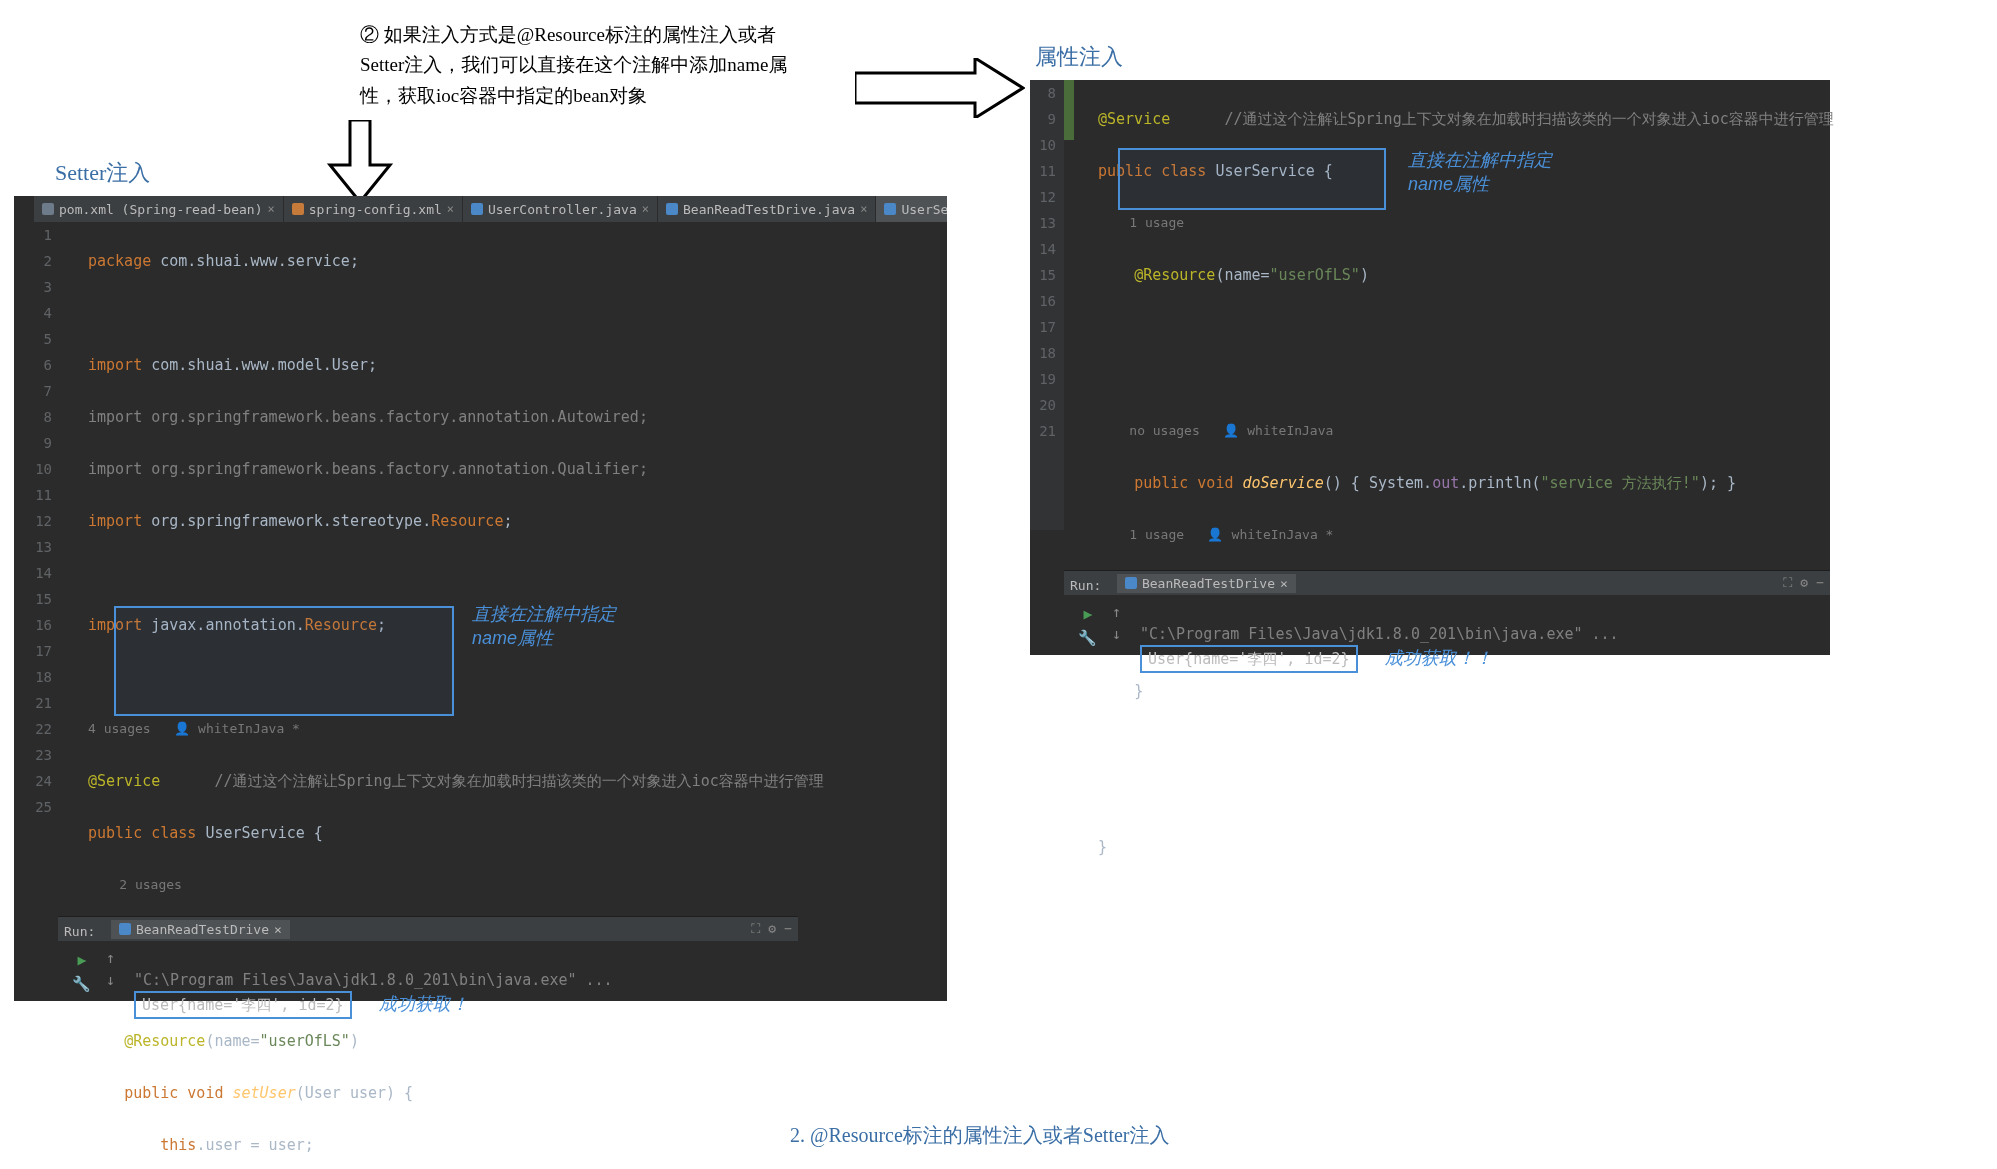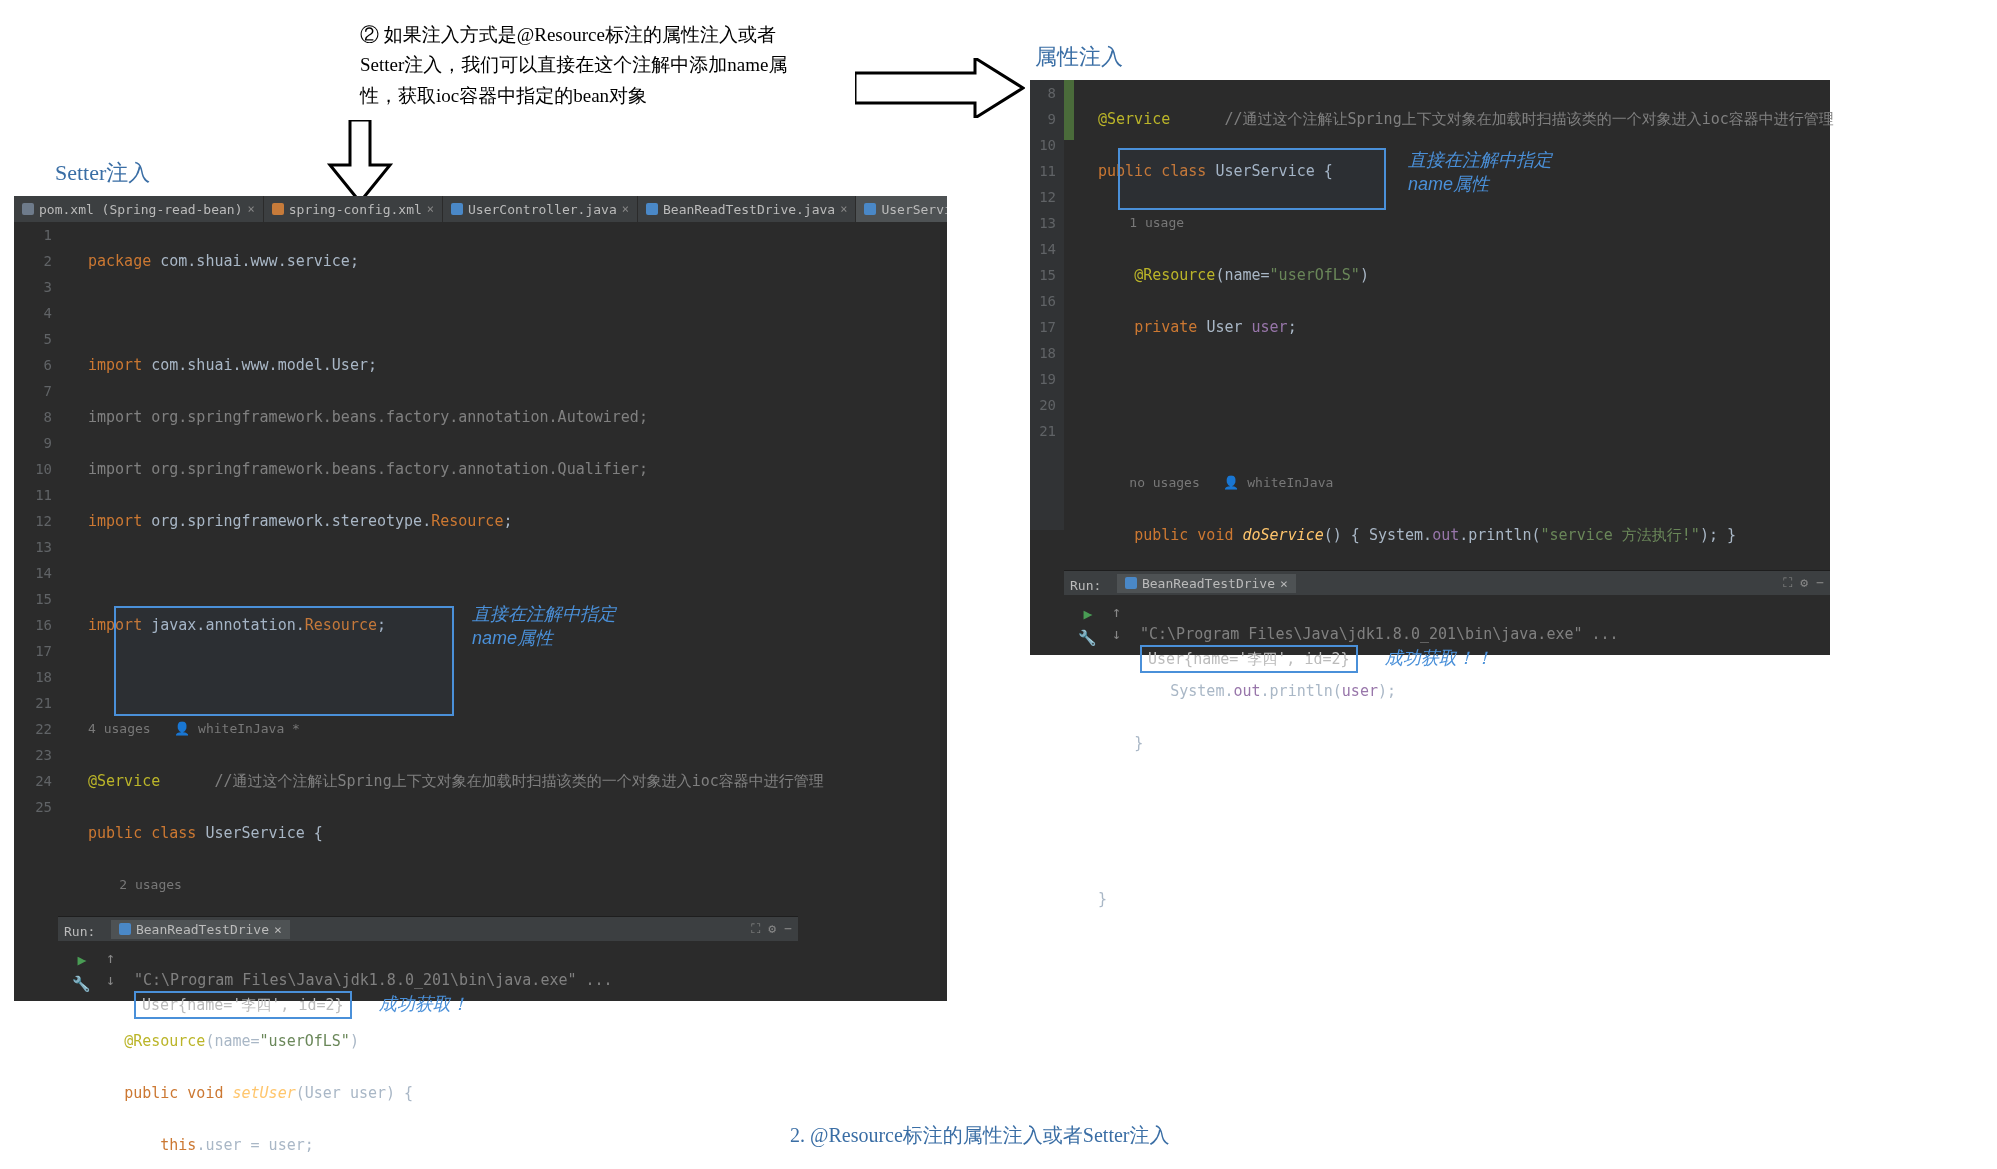--- a/index.html
+++ b/index.html
@@ -4,21 +4,21 @@
 <style>
 * { margin: 0; padding: 0; box-sizing: border-box; }
 body { background: #fff; font-family: Consolas, monospace; width: 1997px; height: 1169px; position: relative; }
 .section-label { font-family: "Comic Sans MS", cursive; color: #3a6ea5; font-size: 22px; position: absolute; }
 .annotation { font-family: "SimSun", "Microsoft YaHei", serif; font-size: 19px; color: #000; position: absolute; line-height: 1.6; }
 .hint { font-family: Liberation Sans, sans-serif; color: #4a90d9; font-size: 18px; position: absolute; font-style: italic; }
 .bottom-caption { font-family: "Comic Sans MS", cursive; color: #3a6ea5; font-size: 20px; position: absolute; }
 .arrow-down { position: absolute; }
 .arrow-right { position: absolute; }
 .ide-pane { position: absolute; background: #2b2b2b; color: #a9b7c6; font-size: 15px; }
-.tabs { display: flex; background: #3c3f41; height: 26px; align-items: center; font-size: 13px; overflow: hidden; }
+.tabs { display: flex; background: #3c3f41; height: 26px; align-items: center; font-size: 13px; overflow: hidden; margin-left: 20px; }
 .tab { display: flex; align-items: center; padding: 0 8px; gap: 5px; color: #bbb; border-right: 1px solid #2b2b2b; height: 100%; white-space: nowrap; }
 .tab.active { background: #4e5254; }
 .tab .close { color: #888; font-size: 12px; }
 .tab-icon { width: 12px; height: 12px; border-radius: 2px; display: inline-block; }
 .ic-m { background: #6e7b8b; }
 .ic-x { background: #c77b3a; }
 .ic-j { background: #4a88c7; }
 .gutter { position: absolute; left: 0; top: 26px; width: 48px; color: #606366; text-align: right; padding-right: 10px; line-height: 26px; font-size: 14px; }
 .code { position: absolute; left: 74px; top: 26px; line-height: 26px; white-space: pre; }
 .right-code { position: absolute; left: 48px; top: 0; line-height: 26px; white-space: pre; }
@@ -207,21 +207,20 @@
       <div>20</div>
       <div>21</div>
   </div>
   <div style="position:absolute;left:34px;top:0;width:10px;height:60px;background:#4a6b3a;"></div>
 
   <div class="right-code" style="left:68px;">
 <div><span class="ann">@Service</span>      <span class="comment">//通过这个注解让Spring上下文对象在加载时扫描该类的一个对象进入ioc容器中进行管理</span></div>
 <div><span class="kw">public class</span> <span>UserService {</span></div>
 <div class="usage-hint">    <span>1 usage</span></div>
 <div>    <span class="ann">@Resource</span><span>(name=</span><span class="str">"userOfLS"</span><span>)</span></div>
-<div>    <span class="kw">private</span> <span>User</span> <span class="field">user</span><span>;</span></div>
 <div> </div>
 <div> </div>
 <div class="usage-hint">    <span>no usages   </span>👤 <span>whiteInJava</span></div>
 <div>    <span class="kw">public void</span> <span class="meth">doService</span><span>() { System.</span><span class="field">out</span><span>.println(</span><span class="str">"service 方法执行!"</span><span>); }</span></div>
 <div class="usage-hint">    <span>1 usage   </span>👤 <span>whiteInJava *</span></div>
 <div>    <span class="kw">public void</span> <span class="meth">showUserInfo</span><span>() {</span></div>
 <div>        <span>System.</span><span class="field">out</span><span>.println(</span><span class="field">user</span><span>);</span></div>
 <div>    <span>}</span></div>
 <div> </div>
 <div> </div>

